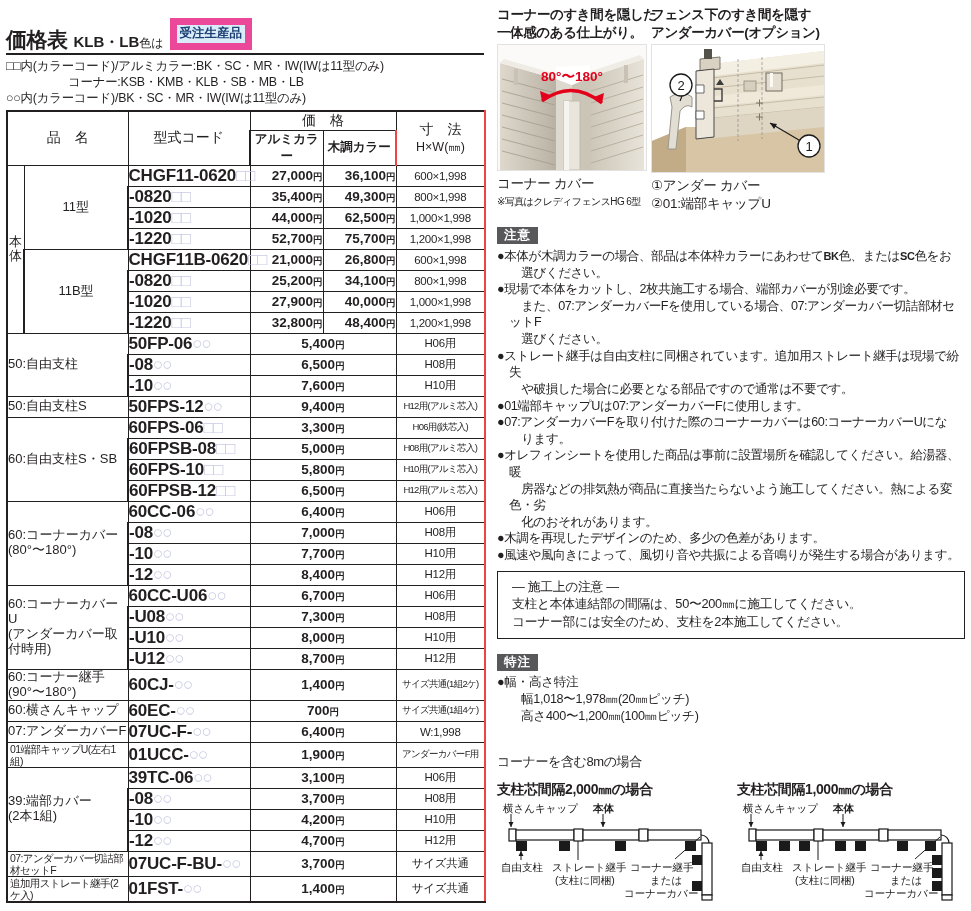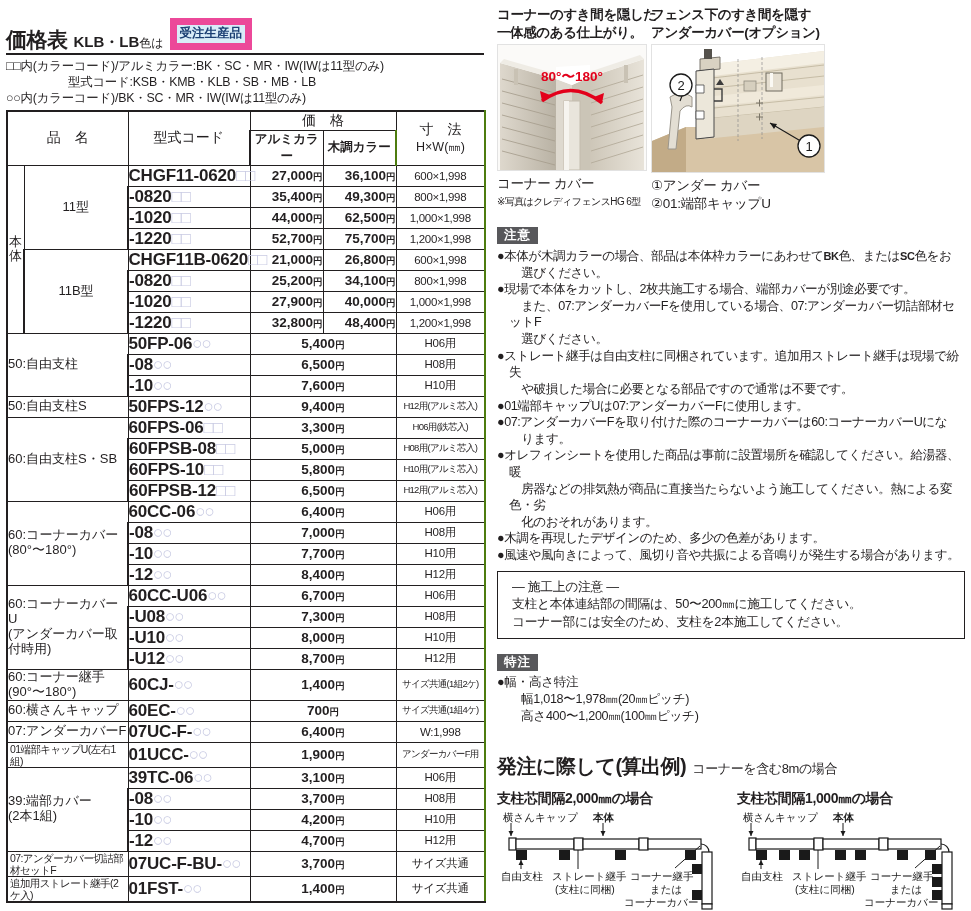--- a/index.html
+++ b/index.html
@@ -127,21 +127,21 @@
     text-align: center;
     white-space: nowrap;
     letter-spacing: -0.3px;
   }
   .cell-dim.tiny { font-size: 9.5px; letter-spacing: -0.7px; }
   tr.row { height: 18.6px; }
   .sq-code { color: #c9cbe3; font-weight: bold; letter-spacing: -1px;}
   table.price tr:first-child td, table.price tr:first-child th { border-top: 2px solid #221f20; }
   table.price tr:last-child td { border-bottom: 2px solid #221f20; }
   table.price td:first-child, table.price th:first-child { border-left: 2px solid #221f20; }
-  table.price td:last-child, table.price th:last-child { border-right: 2px solid #4d7c0f; }
+  table.price td:last-child, table.price th:last-child { border-right: 2px solid #ef4444; }
 
   .footnote {
     margin-top: 22px;
     font-size: 17px;
     line-height: 1.45;
     letter-spacing: -0.3px;
   }
 
   
   .right-col {
@@ -255,21 +255,21 @@
     <div class="title-row">
       <span class="title-main">価格表</span>
       <span class="title-sub"><span>KLB・LB</span><span class="small">色は</span></span>
       <span class="badge-made-to-order">受注生産品</span>
     </div>
 
     <div class="rule-thick"></div>
 
     <div class="colorcode-block">
       <div>□□内(カラーコード)/アルミカラー:BK・SC・MR・IW(IWは11型のみ)</div>
-      <div class="cc-line2">型式コード:KSB・KMB・KLB・SB・MB・LB</div>
+      <div class="cc-line2">コーナー:KSB・KMB・KLB・SB・MB・LB</div>
       <div>○○内(カラーコード)/BK・SC・MR・IW(IWは11型のみ)</div>
     </div>
 
     <table class="price">
       <colgroup>
         <col style="width:17px">
         <col style="width:104px">
         <col style="width:122px">
         <col style="width:73px">
         <col style="width:73px">
@@ -652,21 +652,20 @@
       <ul class="spec-list">
         <li>
           <span>●幅・高さ特注</span>
           <span class="sub">幅1,018〜1,978㎜(20㎜ピッチ)</span>
           <span class="sub">高さ400〜1,200㎜(100㎜ピッチ)</span>
         </li>
       </ul>
     </div>
 
     <div class="order-head">
-      <span class="order-title">発注に際して(算出例)</span>
       <span class="order-sub">コーナーを含む8mの場合</span>
     </div>
 
     <div class="diagram-row">
       <div class="diagram-col">
         <div class="diagram-title">支柱芯間隔2,000㎜の場合</div>
         <svg class="diagram-svg" width="222" height="102" viewBox="0 0 222 102">
           <g font-family="Liberation Sans, sans-serif" font-size="10.5" fill="#1a1a1a">
             <text x="6" y="9">横さんキャップ</text>
             <text x="96" y="9" font-weight="bold">本体</text>

